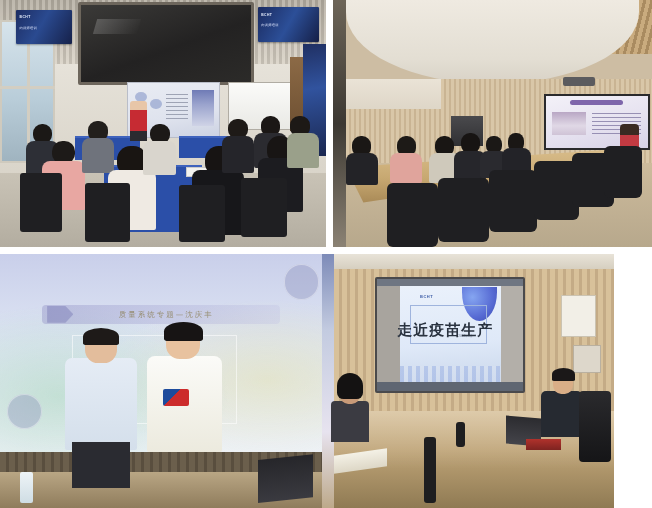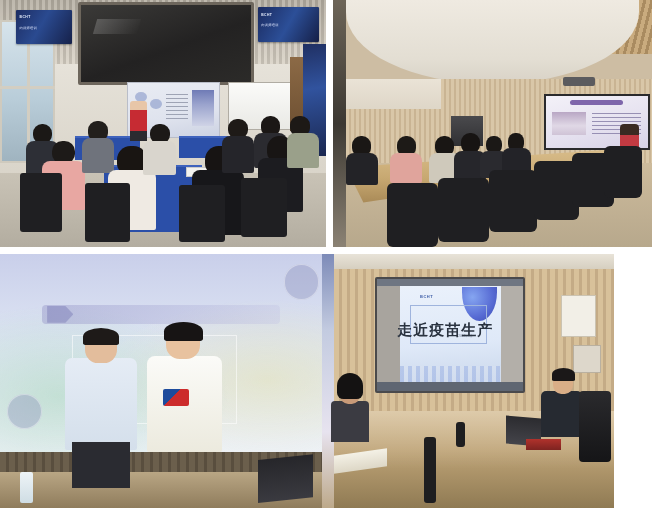--- a/index.html
+++ b/index.html
@@ -319,20 +319,21 @@
       <div class="chair" style="left:85%;top:59%;width:12%;height:21%;border-radius:6px;"></div>
     </div>
   </div>
 
   <div class="panel" id="p3">
     <div class="proj"></div>
     <div class="badge b1"></div>
     <div class="badge b2"></div>
     <div class="ghost"></div>
     <div class="bar"></div>
+    <div class="slidetitle">质量系统专题—沈庆丰</div>
 
     <div class="wainscot"></div>
     <div class="deskfront"></div>
 
     <div class="layer manL">
       <div class="shirt"></div>
       <div class="pants"></div>
       <div class="head"></div>
       <div class="hair"></div>
     </div>

